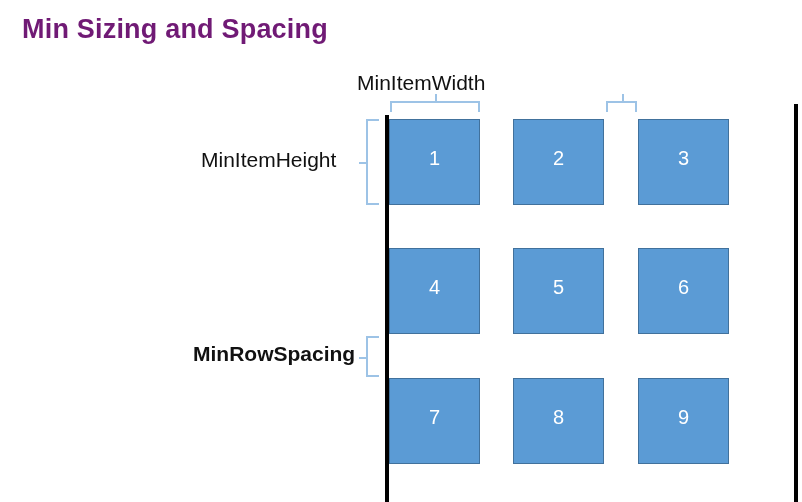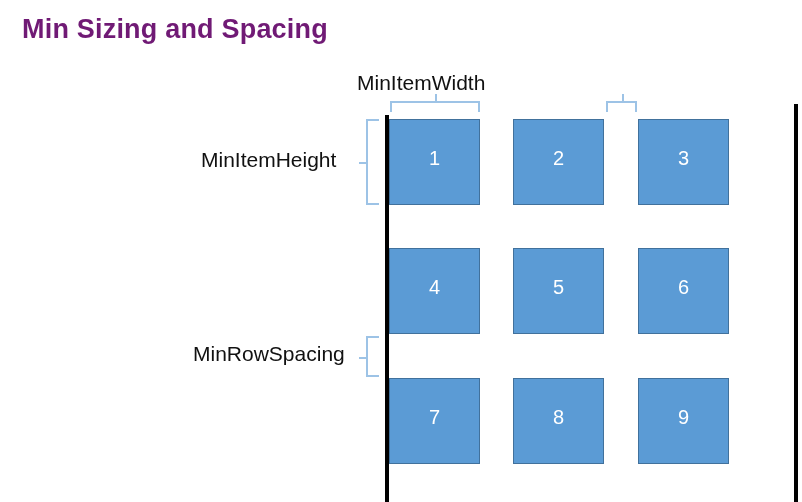--- a/index.html
+++ b/index.html
@@ -33,21 +33,21 @@
   
   .ann-label {
     position: absolute;
     font-size: 21px;
     color: #111111;
     white-space: nowrap;
   }
   #label-min-item-width   { left: 357px; top: 71px; }
   #label-min-column-spacing { left: 563px; top: 71px; }
   #label-min-item-height  { left: 201px; top: 148px; }
-  #label-min-row-spacing  { left: 193px; top: 342px; }
+  #label-min-row-spacing  { left: 193px; top: 342px; font-weight: bold; }
 
   
   .rail {
     position: absolute;
     background: #000000;
   }
   #rail-left {
     left: 385px;
     top: 115px;
     width: 4px;

